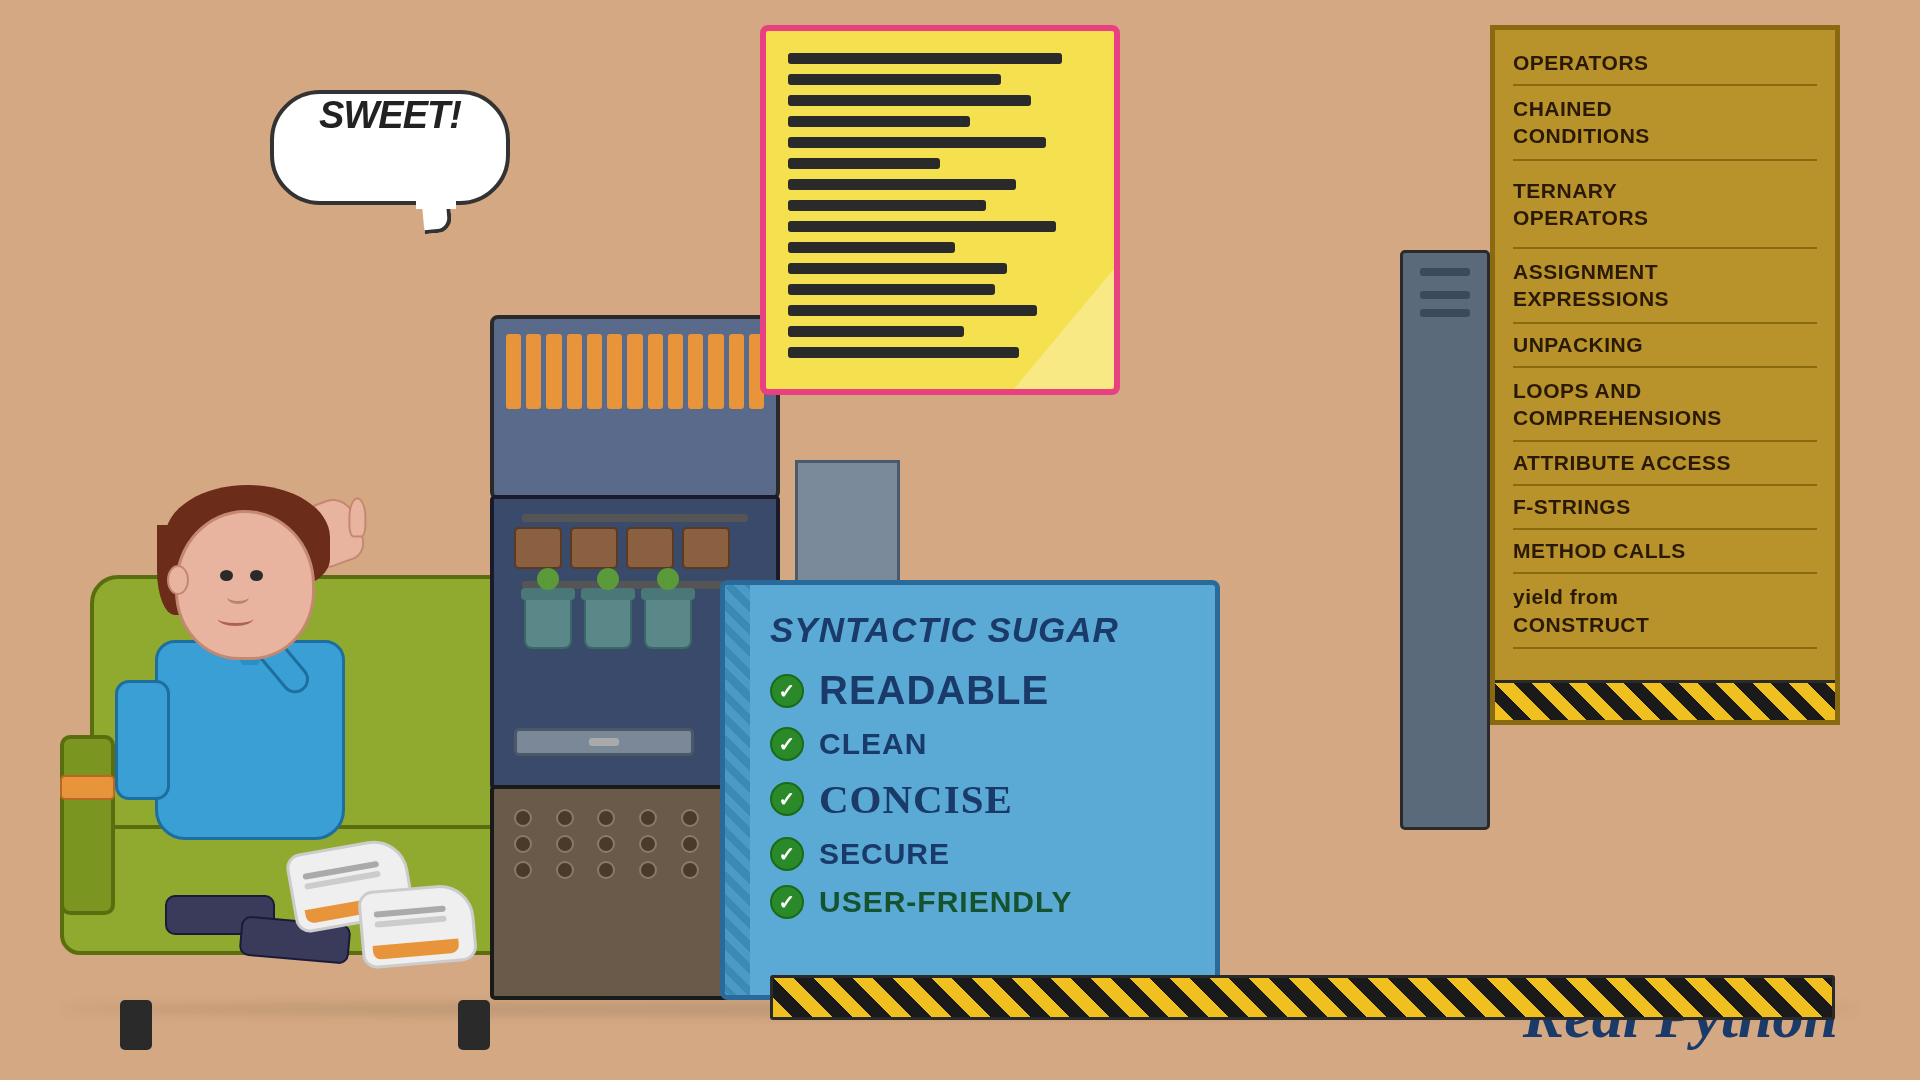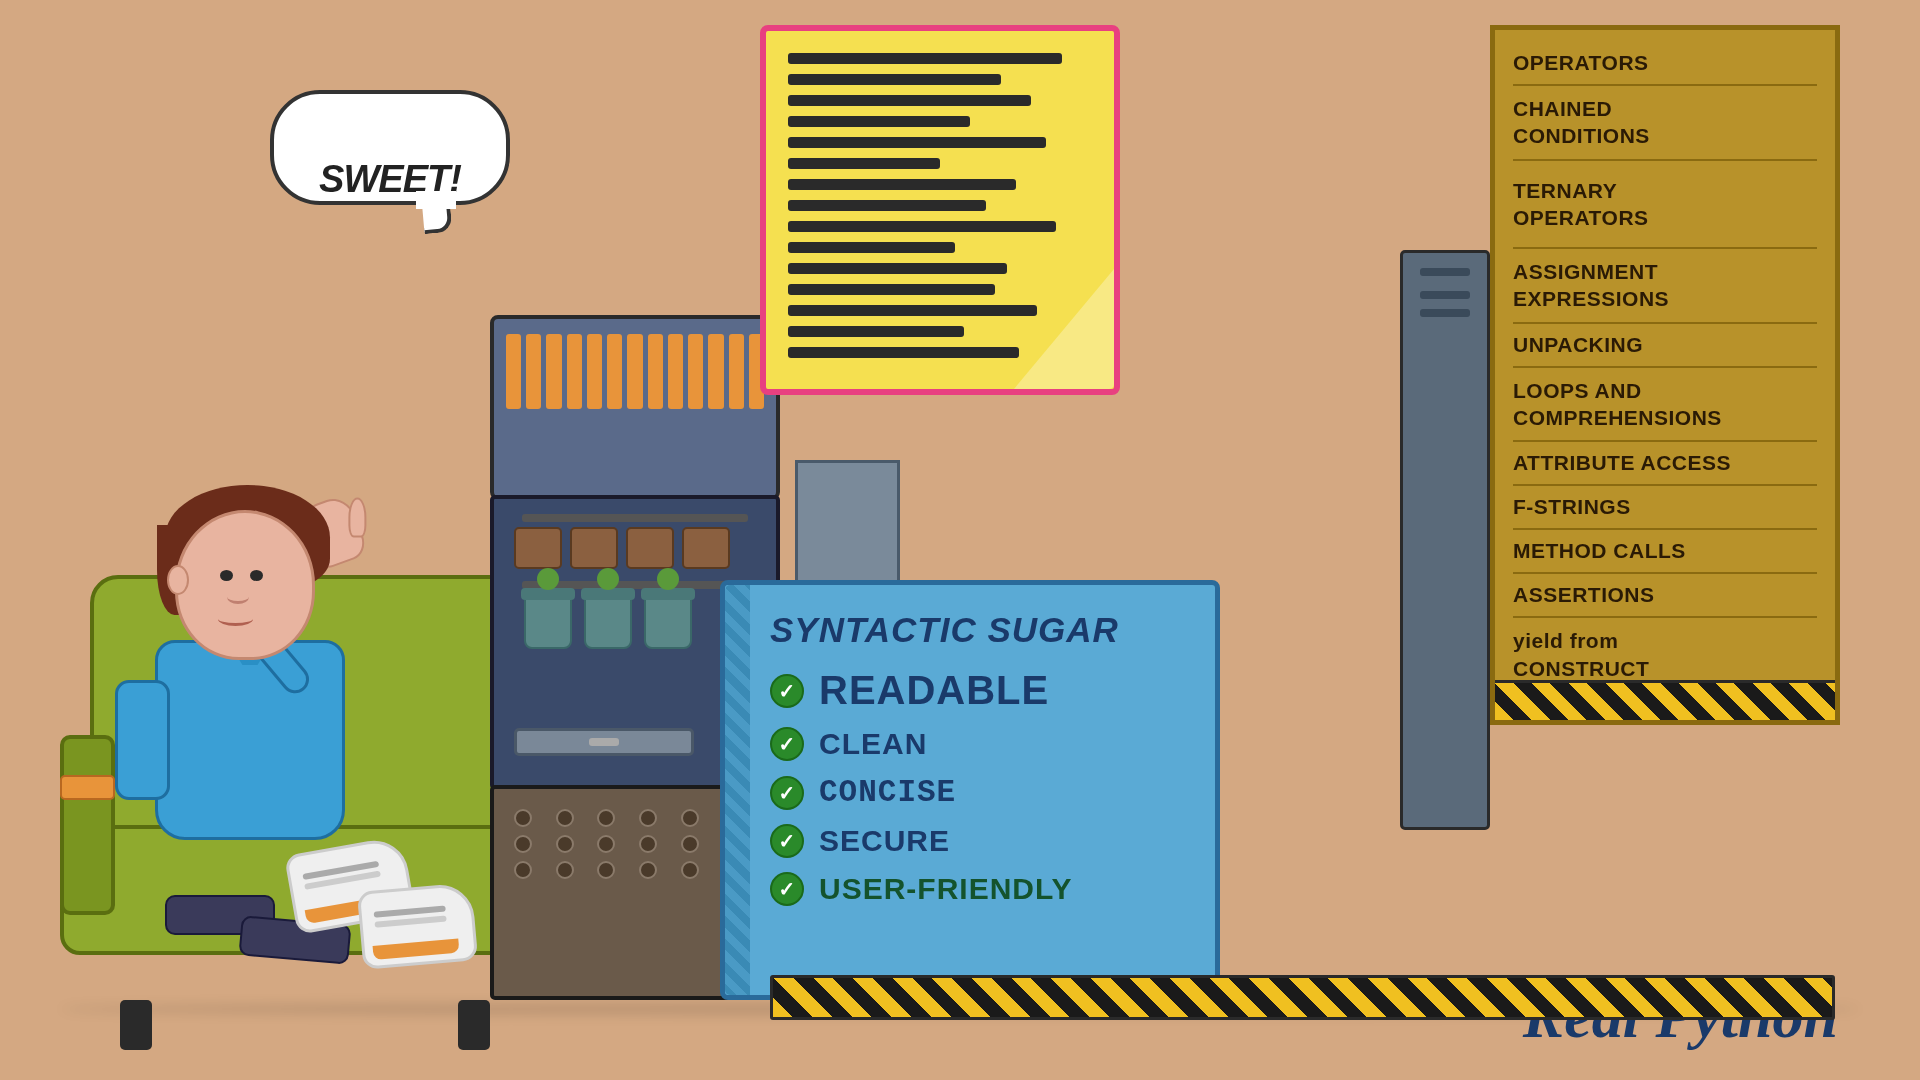--- a/index.html
+++ b/index.html
@@ -79,21 +79,21 @@
   <div style="position:absolute;left:2px;top:75px;width:22px;height:30px;background:#e8b4a0;border-radius:50%;border:2px solid #c48870;z-index:3;"></div>
 
   <div style="position:absolute;left:55px;top:80px;width:13px;height:11px;background:#2a2a2a;border-radius:50%;z-index:3;"></div>
   <div style="position:absolute;left:85px;top:80px;width:13px;height:11px;background:#2a2a2a;border-radius:50%;z-index:3;"></div>
 
   <div style="position:absolute;left:62px;top:100px;width:22px;height:14px;border-bottom:3px solid #c08070;border-radius:50%;z-index:3;"></div>
 
   <div style="position:absolute;left:53px;top:122px;width:35px;height:14px;border-bottom:3px solid #b06050;border-radius:0 0 50% 50%;z-index:3;"></div>
 </div>
 
-<div style="position:absolute;left:270px;top:90px;width:240px;height:115px;background:white;border-radius:50px;border:4px solid #333;display:flex;align-items:flex-end;justify-content:center;z-index:20;">
+<div style="position:absolute;left:270px;top:90px;width:240px;height:115px;background:white;border-radius:50px;border:4px solid #333;display:flex;align-items:flex-start;justify-content:center;z-index:20;">
   <span style="font-size:38px;font-weight:900;font-style:italic;color:#222;letter-spacing:-1px;">SWEET!</span>
 
   <div style="position:absolute;bottom:-32px;right:55px;width:28px;height:36px;background:white;border-right:4px solid #333;border-bottom:4px solid #333;border-radius:0 0 15px 0;transform:rotate(-5deg);z-index:19;"></div>
   <div style="position:absolute;bottom:-8px;right:50px;width:40px;height:18px;background:white;z-index:21;"></div>
 </div>
 
 <div style="position:absolute;left:490px;bottom:580px;width:290px;height:185px;background:#5a6a8a;border:4px solid #2a2a2a;border-radius:8px;">
   <div style="display:flex;gap:5px;padding:15px 12px;">
     <div style="width:16px;height:75px;background:#e8943a;border-radius:3px;"></div>
     <div style="width:16px;height:75px;background:#e8943a;border-radius:3px;"></div>
@@ -194,21 +194,21 @@
   <div style="display:flex;align-items:center;gap:15px;margin-bottom:14px;padding-left:15px;">
     <div style="width:34px;height:34px;background:#2a8a2a;border-radius:50%;display:flex;align-items:center;justify-content:center;flex-shrink:0;border:2px solid #1a6a1a;color:white;font-size:20px;font-weight:bold;">✓</div>
     <span style="font-size:40px;font-weight:900;color:#1a3a6a;text-transform:uppercase;letter-spacing:1px;font-family:Arial,sans-serif;">READABLE</span>
   </div>
   <div style="display:flex;align-items:center;gap:15px;margin-bottom:14px;padding-left:15px;">
     <div style="width:34px;height:34px;background:#2a8a2a;border-radius:50%;display:flex;align-items:center;justify-content:center;flex-shrink:0;border:2px solid #1a6a1a;color:white;font-size:20px;font-weight:bold;">✓</div>
     <span style="font-size:30px;font-weight:900;color:#1a3a6a;text-transform:uppercase;letter-spacing:1px;font-family:Arial,sans-serif;">CLEAN</span>
   </div>
   <div style="display:flex;align-items:center;gap:15px;margin-bottom:14px;padding-left:15px;">
     <div style="width:34px;height:34px;background:#2a8a2a;border-radius:50%;display:flex;align-items:center;justify-content:center;flex-shrink:0;border:2px solid #1a6a1a;color:white;font-size:20px;font-weight:bold;">✓</div>
-    <span style="font-size:31px;font-weight:900;color:#1a3a6a;text-transform:uppercase;letter-spacing:1px;font-family:Liberation Mono, monospace;">CONCISE</span>
+    <span style="font-size:41px;font-weight:900;color:#1a3a6a;text-transform:uppercase;letter-spacing:1px;font-family:Liberation Serif, serif;">CONCISE</span>
   </div>
   <div style="display:flex;align-items:center;gap:15px;margin-bottom:14px;padding-left:15px;">
     <div style="width:34px;height:34px;background:#2a8a2a;border-radius:50%;display:flex;align-items:center;justify-content:center;flex-shrink:0;border:2px solid #1a6a1a;color:white;font-size:20px;font-weight:bold;">✓</div>
     <span style="font-size:30px;font-weight:900;color:#1a3a6a;text-transform:uppercase;letter-spacing:1px;font-family:Arial,sans-serif;">SECURE</span>
   </div>
   <div style="display:flex;align-items:center;gap:15px;padding-left:15px;">
     <div style="width:34px;height:34px;background:#2a8a2a;border-radius:50%;display:flex;align-items:center;justify-content:center;flex-shrink:0;border:2px solid #1a6a1a;color:white;font-size:20px;font-weight:bold;">✓</div>
     <span style="font-size:30px;font-weight:900;color:#14532d;text-transform:uppercase;letter-spacing:1px;font-family:Arial,sans-serif;">USER-FRIENDLY</span>
   </div>
 </div>
@@ -246,23 +246,20 @@
   <div style="border-bottom:2px solid #8a6a10;padding:9px 0;">
     <span style="font-size:21px;font-weight:700;color:#2a1a05;text-transform:uppercase;letter-spacing:0.5px;font-family:Arial,sans-serif;">ATTRIBUTE ACCESS</span>
   </div>
   <div style="border-bottom:2px solid #8a6a10;padding:9px 0;">
     <span style="font-size:21px;font-weight:700;color:#2a1a05;text-transform:uppercase;letter-spacing:0.5px;font-family:Arial,sans-serif;">F-STRINGS</span>
   </div>
   <div style="border-bottom:2px solid #8a6a10;padding:9px 0;">
     <span style="font-size:21px;font-weight:700;color:#2a1a05;text-transform:uppercase;letter-spacing:0.5px;font-family:Arial,sans-serif;">METHOD CALLS</span>
   </div>
   <div style="border-bottom:2px solid #8a6a10;padding:9px 0;">
-    <span style="font-size:21px;font-weight:700;color:#2a1a05;text-transform:uppercase;letter-spacing:0.5px;font-family:Arial,sans-serif;">ASSERTIONS</span>
-  </div>
-  <div style="border-bottom:2px solid #8a6a10;padding:9px 0;">
     <span style="font-size:21px;font-weight:700;color:#2a1a05;letter-spacing:0.5px;font-family:Arial,sans-serif;line-height:1.3;">yield from<br>CONSTRUCT</span>
   </div>
   <div style="padding:9px 0;">
     
   </div>
 
   <div style="position:absolute;bottom:0;left:0;right:0;height:40px;background:repeating-linear-gradient(45deg,#f0c020,#f0c020 13px,#1a1a1a 13px,#1a1a1a 26px);border-top:3px solid #2a2a2a;"></div>
 </div>
 
 <div style="position:absolute;bottom:28px;right:82px;">

